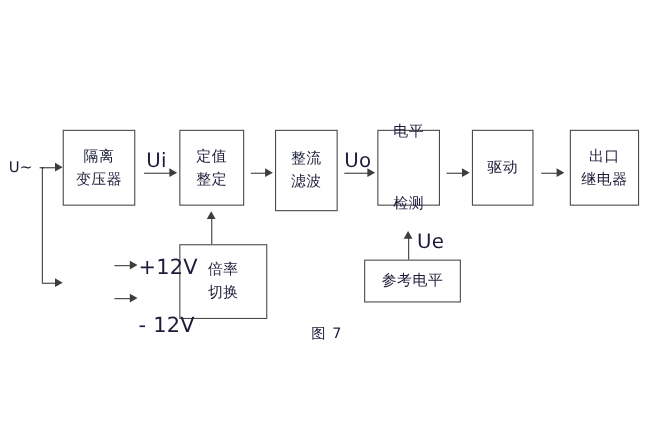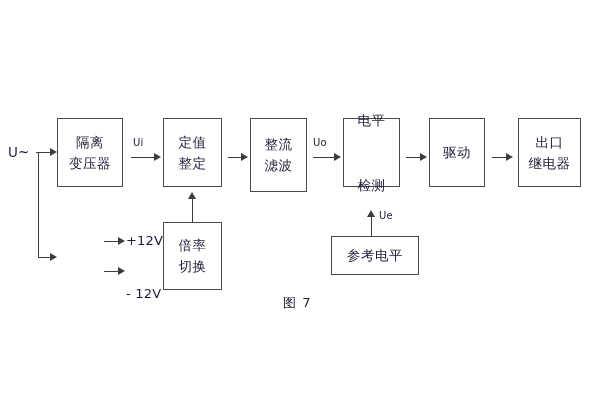--- a/index.html
+++ b/index.html
@@ -47,25 +47,25 @@
 
   
   .label {
     position: absolute;
     color: #1c1c3a;
     font-size: 13.5px;
     line-height: 1;
     white-space: nowrap;
   }
   .label.sig {
-    font-size: 10px;
+    font-size: 18px;
     letter-spacing: 0.3px;
   }
   .label.rail {
-    font-size: 13px;
+    font-size: 19px;
     letter-spacing: 0.2px;
   }
   .caption {
     position: absolute;
     color: #1c1c3a;
     font-size: 13px;
     letter-spacing: 1px;
     white-space: nowrap;
   }
 
@@ -154,21 +154,21 @@
   <div class="wire-h" style="left:313px; top:157px; width:23px;"></div>
   <div class="arrow-r" style="left:334px; top:153px;"></div>
 
   <div class="wire-h" style="left:406px; top:157px; width:16px;"></div>
   <div class="arrow-r" style="left:420px; top:153px;"></div>
 
   <div class="wire-h" style="left:492px; top:157px; width:17px;"></div>
   <div class="arrow-r" style="left:506px; top:153px;"></div>
 
 
-  <div class="block" style="left:163px; top:222px; width:59px; height:68px;">
+  <div class="block" style="left:163px; top:222px; width:80px; height:68px;">
     <span class="ln">倍率</span>
     <span class="ln">切换</span>
   </div>
 
   <div class="block one-line" style="left:331px; top:236px; width:88px; height:39px;">
     <span class="ln">参考电平</span>
   </div>
 
   <div class="wire-h" style="left:104px; top:241px; width:16px;"></div>
   <div class="arrow-r" style="left:118px; top:237px;"></div>

